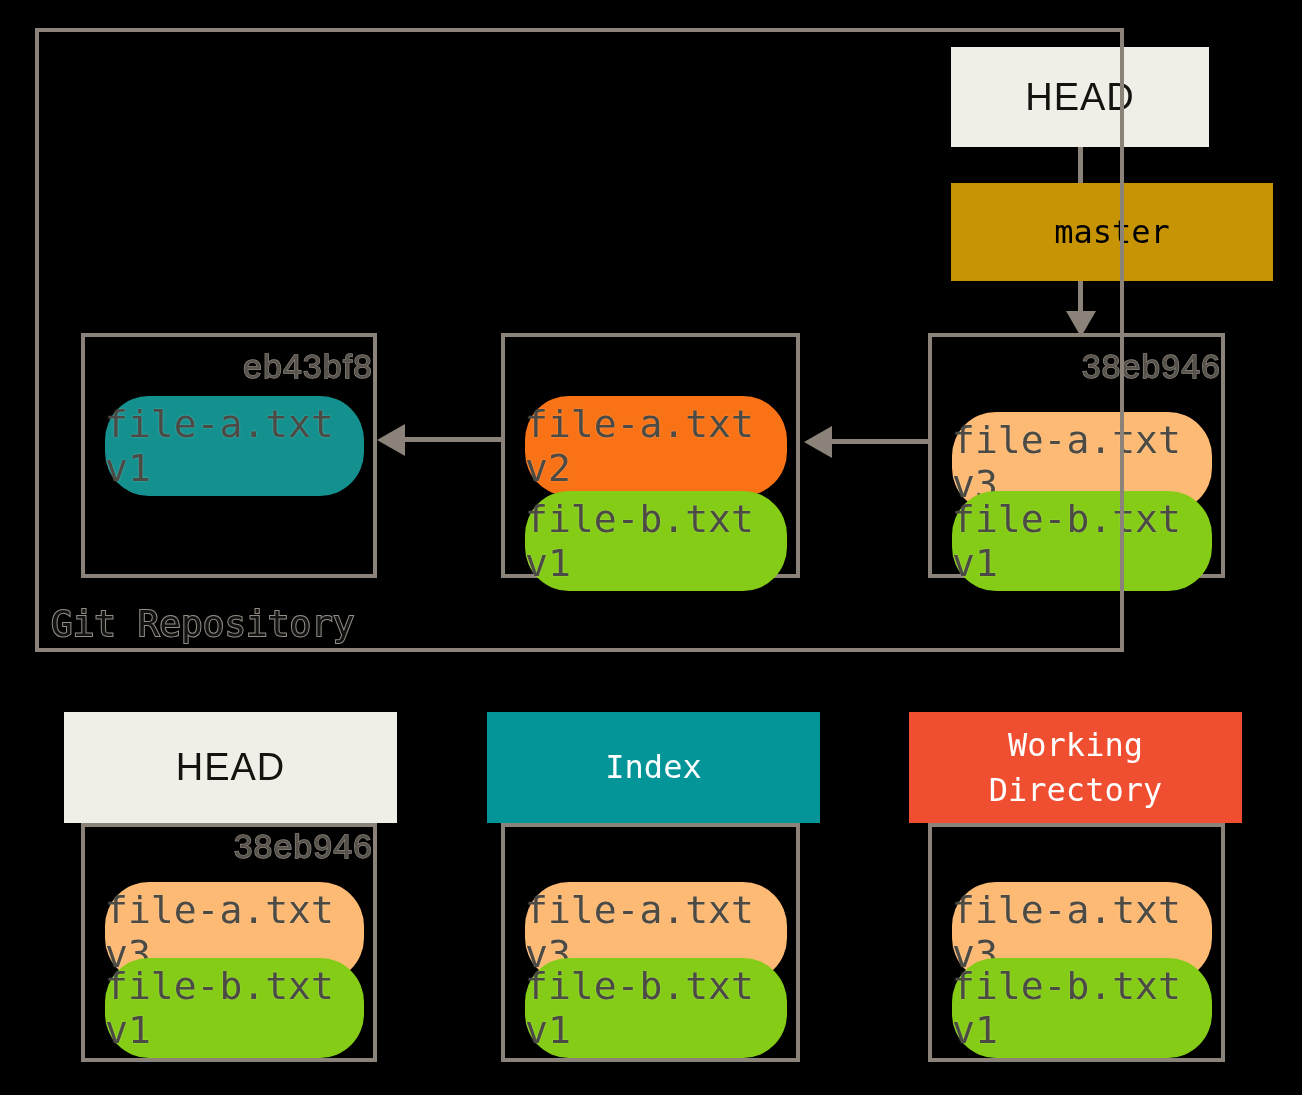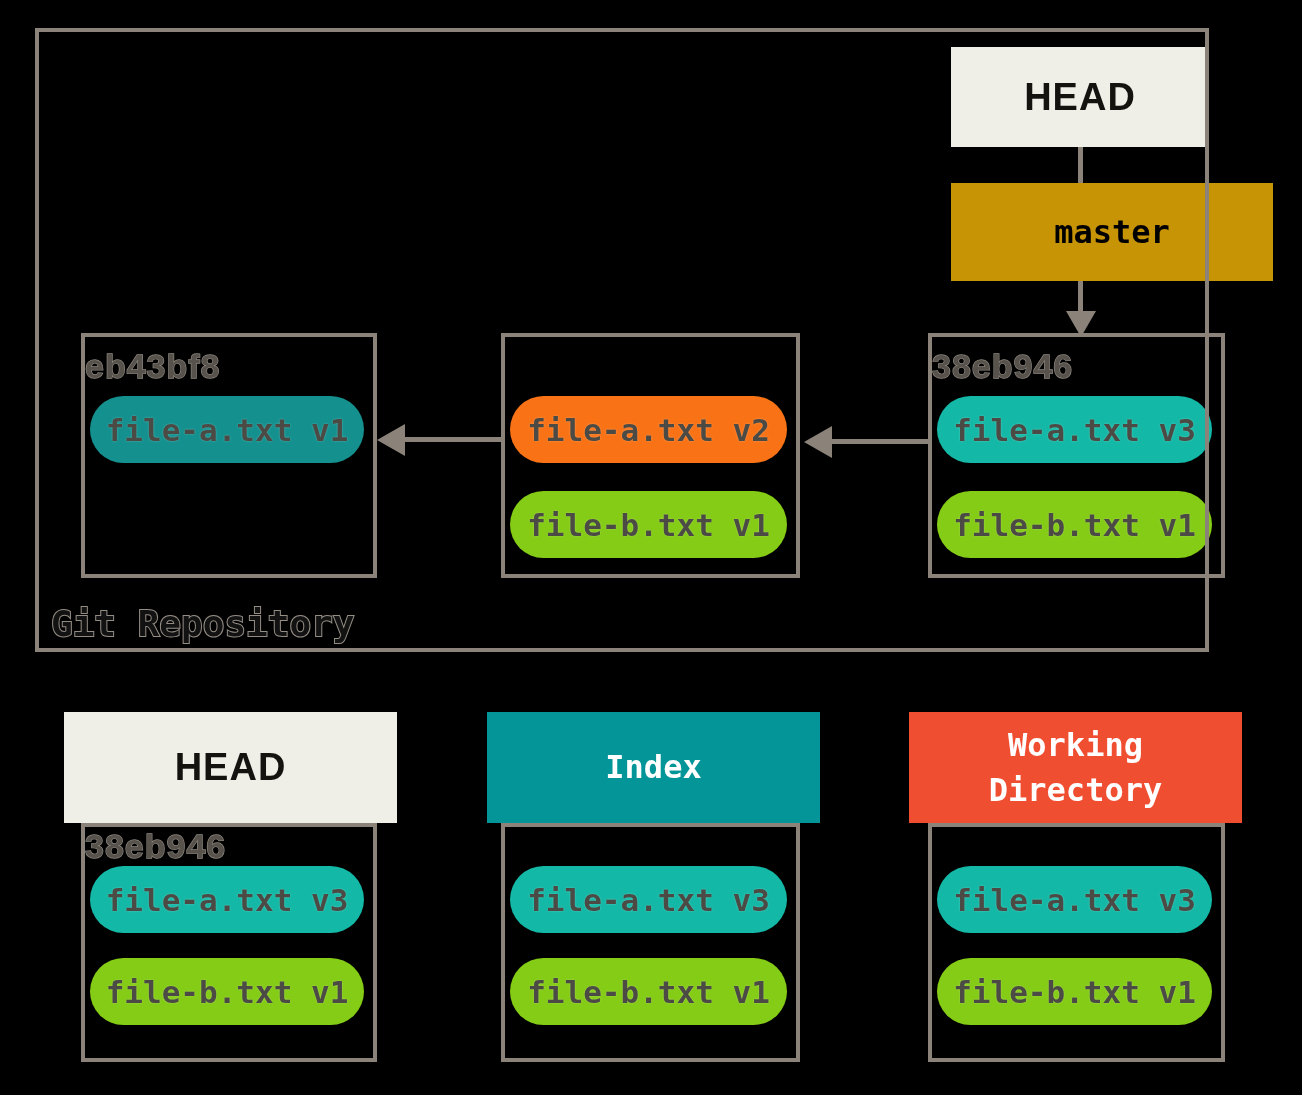--- a/index.html
+++ b/index.html
@@ -1,24 +1,24 @@
 <!DOCTYPE html>
 <html><head>
 <meta charset="utf-8">
 <style>
   html,body { margin:0; padding:0; background:#000; }
   .stage {
     position:relative; width:1302px; height:1095px; background:#000;
     font-family:"DejaVu Sans Mono", monospace; overflow:hidden;
   }
-  .abs { position:absolute; box-sizing:border-box;font-weight:bold; }
+  .abs { position:absolute; box-sizing:border-box; }
 
   
   .repo-box {
-    left:35px; top:28px; width:1174px; height:624px;
+    left:35px; top:28px; width:1089px; height:624px;
     border:4px solid #8B8379; z-index:9; pointer-events:none;
   }
   .repo-label {
     position:absolute; left:12px; bottom:4px;
     font-size:36px; color:#121212;
     -webkit-text-stroke:2px #948D84; paint-order:stroke fill;
   }
 
   
   .node { display:flex; align-items:center; justify-content:center; text-align:center; }
@@ -43,37 +43,37 @@
     border-top:16px solid transparent; border-bottom:16px solid transparent;
     border-right:28px solid #8B8379;
   }
 
   
   .commit-box { top:333px; height:245px; border:4px solid #8B8379; }
   .box-1 { left:81px;  width:296px; }
   .box-2 { left:501px; width:299px; }
   .box-3 { left:928px; width:297px; }
   .hash {
-    position:absolute; top:10px; left:0; width:100%; text-align:left;
+    position:absolute; top:10px; left:0; width:100%; text-align:right;
     font-family:"Liberation Sans", sans-serif; font-size:34px; letter-spacing:1px;
     color:#57524B; -webkit-text-stroke:1.3px #8F8981; paint-order:stroke fill;
   }
 
   
   .pill {
-    position:absolute; left:5px; right:9px; height:67px; border-radius:44px;
+    position:absolute; left:20px; right:9px; height:100px; border-radius:44px;
     display:flex; align-items:center; justify-content:center;
-    font-size:31px; color:#4B4A45;
+    font-size:38px; color:#4B4A45;
     text-shadow:0 0 2px rgba(245,243,235,0.35);
   }
   .row-a { top:59px; }
   .row-b { top:154px; }
   .fill-teal  { background:#14918F; }
   .fill-red   { background:#f97316; }
-  .fill-gold  { background:#14b8a6; }
+  .fill-gold  { background:#fdba74;margin-top:16px; }
   .fill-cream { background:#84cc16; }
 
   
   .area-header {
     top:712px; width:333px; height:111px; z-index:3;
     display:flex; align-items:center; justify-content:center; text-align:center;
     font-size:32px; color:#FFFFFF; line-height:1.4;
   }
   .hdr-1 { left:64px;  background:#F0EFE7;
            font-family:"Liberation Sans", sans-serif; font-size:38px; letter-spacing:1px; color:#15130F; }

